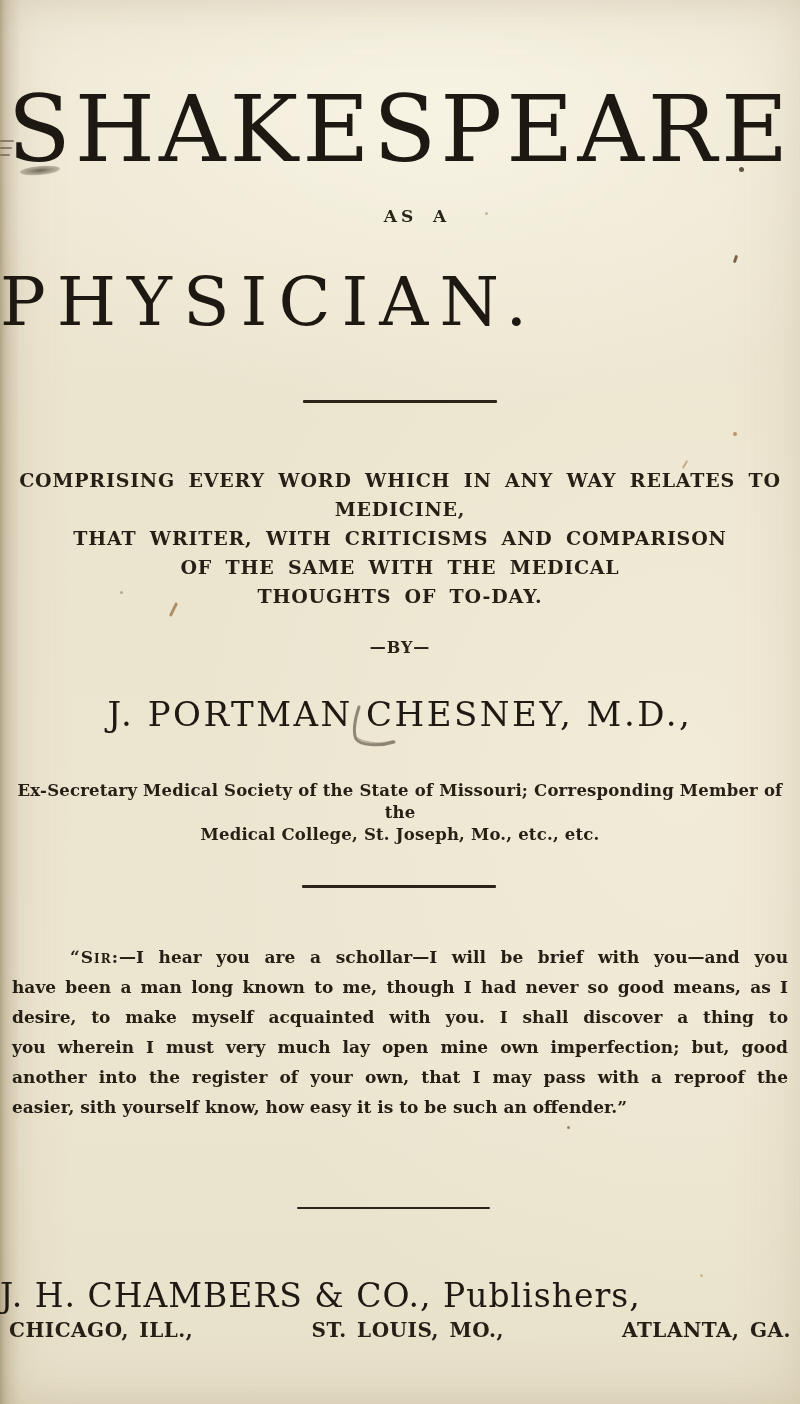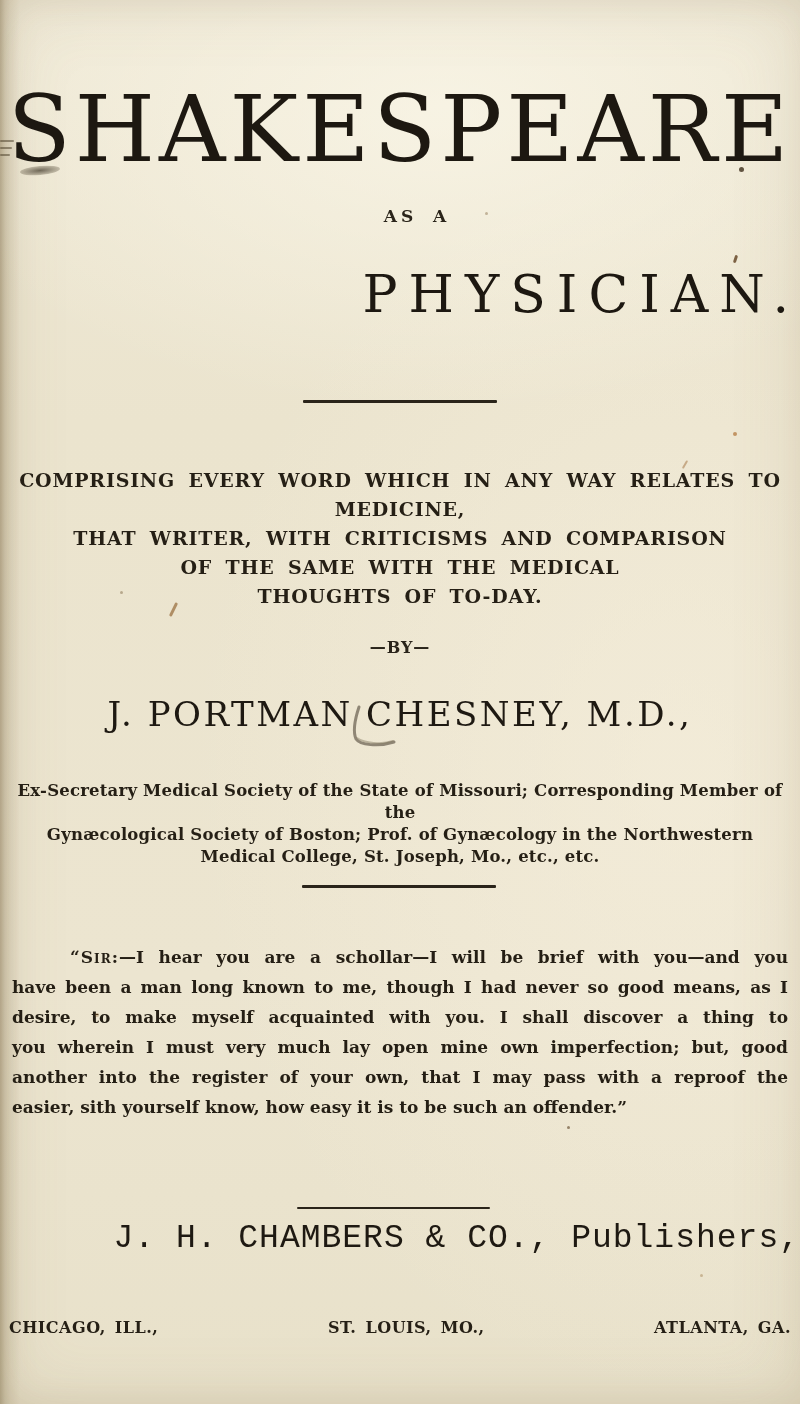--- a/index.html
+++ b/index.html
@@ -35,24 +35,23 @@
     letter-spacing: 4px; text-align: center; white-space: nowrap;
     color: #1d1811;
   }
   .as-a {
     position: absolute; top: 206px; left: 0; width: 100%;
     font-size: 17px; font-weight: 700; letter-spacing: 4px;
     word-spacing: 6px; text-align: center; color: #2a241a; padding-left: 34px;
   }
   .title-secondary {
     position: absolute; top: 268px; left: 0; width: 100%;
-    font-size: 52px; font-weight: 400; line-height: 1;
-    letter-spacing: 11px; text-align: right; white-space: nowrap;
+    font-size: 68px; font-weight: 400; line-height: 1;
+    letter-spacing: 11px; text-align: left; white-space: nowrap;
     color: #1d1811;
-    padding-left: 44px;
   }
 
   .rule { position: absolute; background: #2a241a; border-radius: 1px; }
   .rule-1 { top: 400px; left: 303px; width: 194px; height: 3px; }
   .rule-2 { top: 885px; left: 302px; width: 194px; height: 3px; }
   .rule-3 { top: 1207px; left: 297px; width: 193px; height: 2px; }
 
   .subtitle {
     position: absolute; top: 466px; left: 0; width: 100%;
     text-align: center; font-size: 19px; font-weight: 700;
@@ -82,29 +81,29 @@
     position: absolute; top: 942px; left: 12px; right: 12px;
     font-size: 17px; font-weight: 700; line-height: 30px;
     color: #241e14;
   }
   .quote .jline { text-align: justify; text-align-last: justify; }
   .quote .first { padding-left: 58px; }
   .quote .last { text-align: left; text-align-last: left; }
   .quote .lead { font-variant: small-caps; letter-spacing: 1px; }
 
   .publisher {
-    position: absolute; top: 1220px; left: 0; width: 100%;
-    text-align: right; font-size: 33px; font-weight: 400;
-    letter-spacing: 1px; white-space: nowrap; color: #1e1912; font-family: Liberation Mono, monospace;
+    position: absolute; top: 1276px; left: 0; width: 100%;
+    text-align: left; font-size: 33px; font-weight: 400;
+    letter-spacing: 1px; white-space: nowrap; color: #1e1912;
   }
 
   .cities {
     position: absolute; top: 1318px; left: 0; width: 100%;
     display: flex; justify-content: space-between; padding: 0 9px;
-    font-size: 16px; font-weight: 700; letter-spacing: 0.5px;
+    font-size: 20px; font-weight: 700; letter-spacing: 0.5px;
     word-spacing: 3px; color: #251f15; text-align: center;
   }
 
   .year {
     position: absolute; top: 1357px; left: 0; width: 100%;
     text-align: center; font-size: 19px; font-weight: 700;
     letter-spacing: 1px; color: #251f15;
   }
 
   
@@ -156,21 +155,20 @@
 
   <div class="author">J. PORTMAN CHESNEY, M.D.,</div>
 
   <svg class="pen-mark" width="62" height="50" viewBox="0 0 62 50">
     <path d="M11,3 C7,15 5,28 8,35 C12,41 30,43 46,38" fill="none" stroke="#6f6655" stroke-width="3" stroke-linecap="round" opacity="0.75"></path>
     <path d="M9,34 C16,39 34,41 45,37" fill="none" stroke="#8a8068" stroke-width="2" stroke-linecap="round" opacity="0.5"></path>
   </svg>
 
   <div class="credentials">
     <div>Ex-Secretary Medical Society of the State of Missouri; Corresponding Member of the</div>
-    <div>Gynæcological Society of Boston; Prof. of Gynæcology in the Northwestern</div>
     <div>Medical College, St. Joseph, Mo., etc., etc.</div>
   </div>
 
   <div class="rule rule-2"></div>
 
   <div class="quote">
     <div class="jline first"><span class="lead">“Sir:</span><span>—I hear you are a schollar—I will be brief with you—and you</span></div>
     <div class="jline">have been a man long known to me, though I had never so good means, as I</div>
     <div class="jline">desire, to make myself acquainted with you. I shall discover a thing to</div>
     <div class="jline">you wherein I must very much lay open mine own imperfection; but, good</div>

